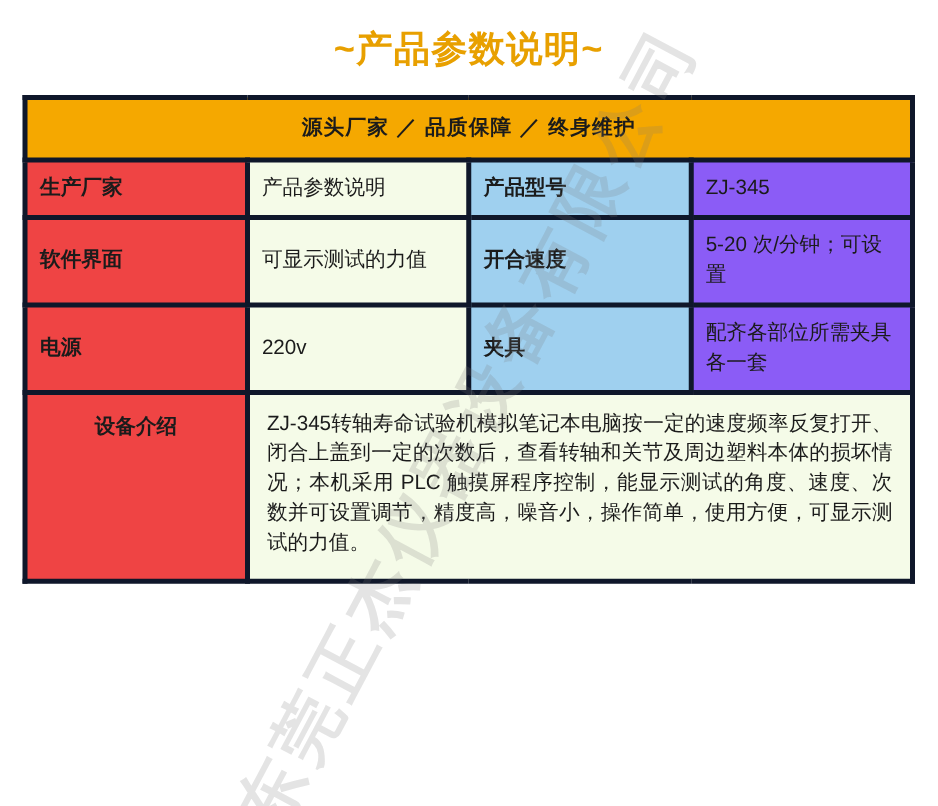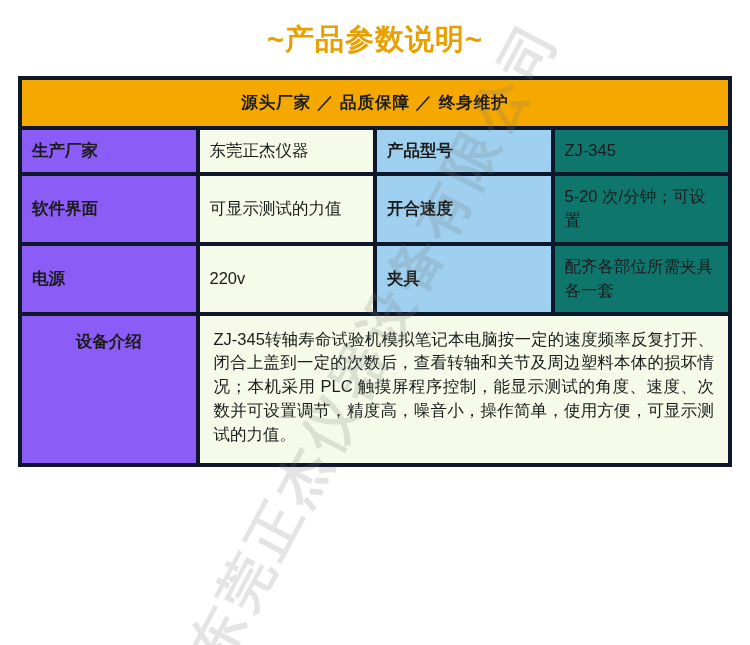--- a/index.html
+++ b/index.html
@@ -71,29 +71,29 @@
   .hdr {
     background: #f5a800;
     text-align: center;
     font-size: 18px;
     font-weight: bold;
     color: #222;
     padding: 11px 10px !important;
     letter-spacing: 1px;
   }
   .lbl {
-    background: #8b5cf6;
+    background: #ef4444;
     font-weight: bold;
     width: 122px;
   }
   .val {
     background: #f5fbe8;
   }
   .val2 {
-    background: #0f766e;
+    background: #8b5cf6;
   }
   .lbl2 {
     background: #9fd0ef;
     font-weight: bold;
     width: 132px;
   }
   .intro {
     background: #f5fbe8;
     text-align: justify;
     line-height: 1.75;
@@ -120,21 +120,21 @@
   </div>
 
   <table class="spec">
     <tbody>
       <tr>
         <td class="hdr" colspan="4">源头厂家  ／  品质保障  ／  终身维护</td>
       </tr>
 
       <tr>
         <td class="lbl">生产厂家</td>
-        <td class="val">东莞正杰仪器</td>
+        <td class="val">产品参数说明</td>
         <td class="lbl2">产品型号</td>
         <td class="val2">ZJ-345</td>
       </tr>
 
 
       <tr>
         <td class="lbl">软件界面</td>
         <td class="val">可显示测试的力值</td>
         <td class="lbl2">开合速度</td>
         <td class="val2">5-20 次/分钟；可设置</td>

